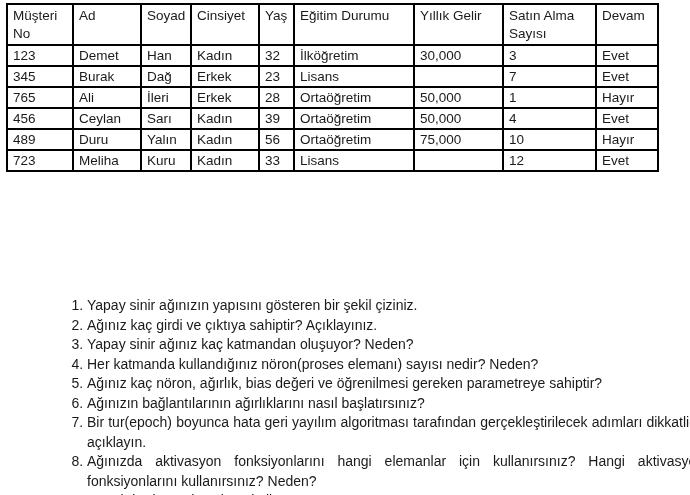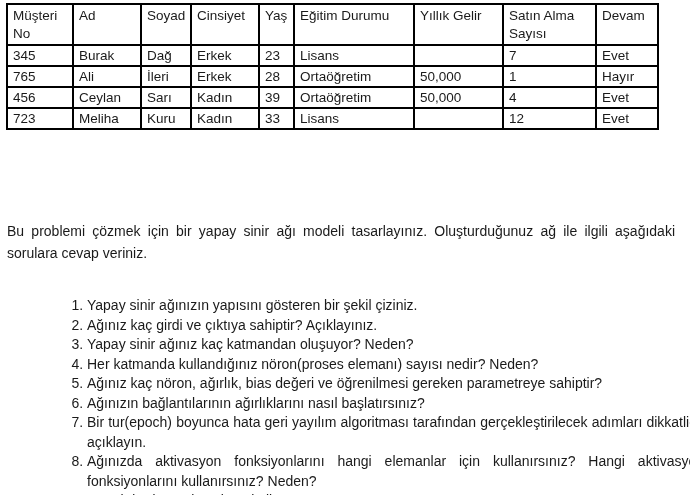--- a/index.html
+++ b/index.html
@@ -95,20 +95,31 @@
           <th>Cinsiyet</th>
           <th>Yaş</th>
           <th>Eğitim Durumu</th>
           <th>Yıllık Gelir</th>
           <th>Satın Alma Sayısı</th>
           <th>Devam</th>
         </tr>
     </thead>
     <tbody>
         <tr>
+          <td>123</td>
+          <td>Demet</td>
+          <td>Han</td>
+          <td>Kadın</td>
+          <td>32</td>
+          <td>İlköğretim</td>
+          <td>30,000</td>
+          <td>3</td>
+          <td>Evet</td>
+        </tr>
+        <tr>
           <td>345</td>
           <td>Burak</td>
           <td>Dağ</td>
           <td>Erkek</td>
           <td>23</td>
           <td>Lisans</td>
           <td></td>
           <td>7</td>
           <td>Evet</td>
         </tr>
@@ -128,34 +139,44 @@
           <td>Ceylan</td>
           <td>Sarı</td>
           <td>Kadın</td>
           <td>39</td>
           <td>Ortaöğretim</td>
           <td>50,000</td>
           <td>4</td>
           <td>Evet</td>
         </tr>
         <tr>
+          <td>489</td>
+          <td>Duru</td>
+          <td>Yalın</td>
+          <td>Kadın</td>
+          <td>56</td>
+          <td>Ortaöğretim</td>
+          <td>75,000</td>
+          <td>10</td>
+          <td>Hayır</td>
+        </tr>
+        <tr>
           <td>723</td>
           <td>Meliha</td>
           <td>Kuru</td>
           <td>Kadın</td>
           <td>33</td>
           <td>Lisans</td>
           <td></td>
           <td>12</td>
           <td>Evet</td>
         </tr>
       </tbody>
   </table>
 
-  <p class="intro">Bu problemi çözmek için bir yapay sinir ağı modeli tasarlayınız. Oluşturduğunuz ağ ile ilgili aşağıdaki sorulara cevap veriniz.</p>
 
   <ol class="questions">
       <li>Yapay sinir ağınızın yapısını gösteren bir şekil çiziniz.</li>
       <li>Ağınız kaç girdi ve çıktıya sahiptir? Açıklayınız.</li>
       <li>Yapay sinir ağınız kaç katmandan oluşuyor? Neden?</li>
       <li>Her katmanda kullandığınız nöron(proses elemanı) sayısı nedir? Neden?</li>
       <li>Ağınız kaç nöron, ağırlık, bias değeri ve öğrenilmesi gereken parametreye sahiptir?</li>
       <li>Ağınızın bağlantılarının ağırlıklarını nasıl başlatırsınız?</li>
       <li>Bir tur(epoch) boyunca hata geri yayılım algoritması tarafından gerçekleştirilecek adımları dikkatlice açıklayın.</li>
       <li>Ağınızda aktivasyon fonksiyonlarını hangi elemanlar için kullanırsınız? Hangi aktivasyon fonksiyonlarını kullanırsınız? Neden?</li>

